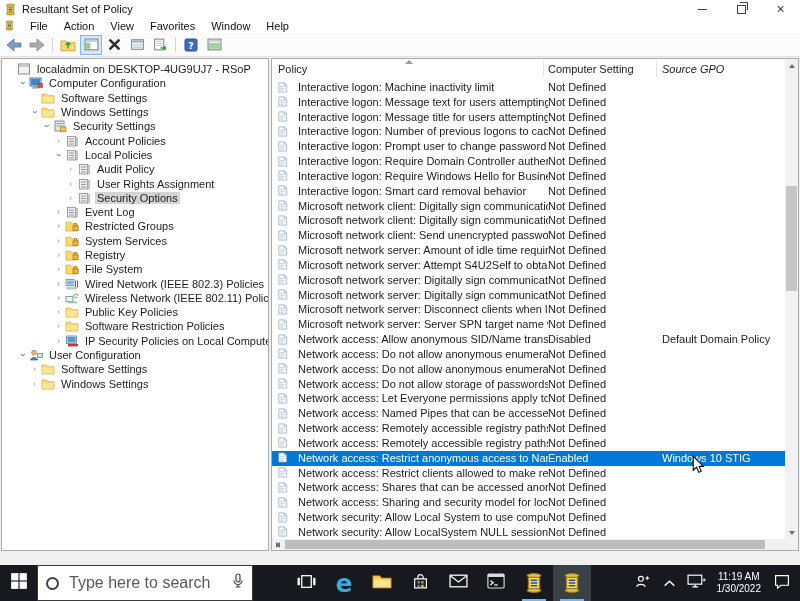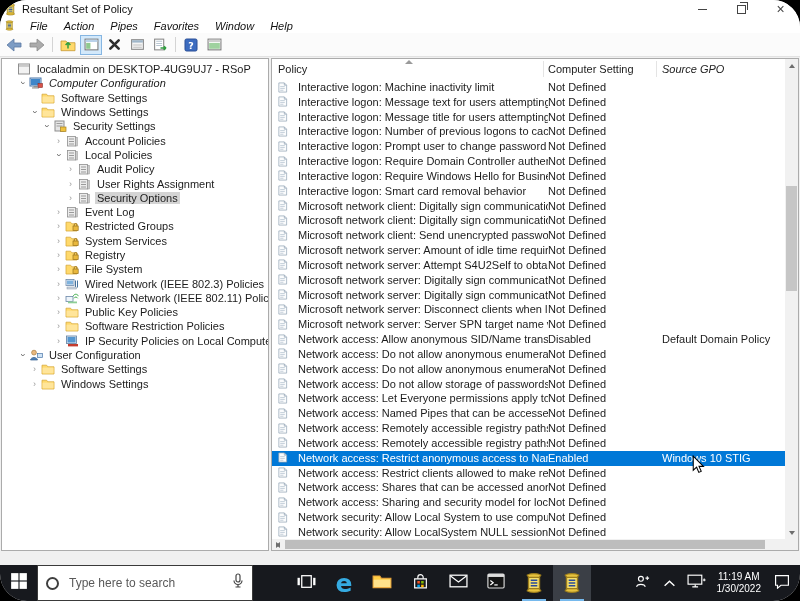--- a/index.html
+++ b/index.html
@@ -1,33 +1,33 @@
 <!DOCTYPE html>
 <html><head>
 <meta charset="utf-8">
 <style>
   html,body{margin:0;padding:0;background:#000;}
   .screen{position:relative;width:800px;height:601px;background:#f0f0f0;overflow:hidden;
-          font-family:"Liberation Sans",sans-serif;border-radius:27px;-webkit-font-smoothing:antialiased;}
+          font-family:"Liberation Sans",sans-serif;-webkit-font-smoothing:antialiased;}
   
   .titlebar{position:absolute;left:0;top:0;width:800px;height:18px;background:#fff;
             display:flex;align-items:center;padding-left:4px;box-sizing:border-box;}
   .title-ic{width:13px;height:13px;margin-right:5px;flex:none;}
   .title-ic svg,.menu-ic svg{display:block;width:100%;height:100%;}
   .title-text{font-size:11px;color:#111;}
   .win-btns{margin-left:auto;display:flex;height:100%;}
   .wbtn{width:39px;height:100%;display:flex;align-items:center;justify-content:center;color:#444;}
   .glyph-min{width:9px;height:1px;background:#444;}
   .glyph-restore{width:7px;height:7px;border:1px solid #444;position:relative;background:#fff;}
   .glyph-restore::before{content:"";position:absolute;left:2px;top:-4px;width:7px;height:7px;border:1px solid #444;border-bottom:none;border-left:none;}
   .glyph-close{font-size:14px;line-height:14px;color:#444;}
   .menubar{position:absolute;left:0;top:18px;width:800px;height:15px;background:#fff;
            display:flex;align-items:center;padding-left:4px;box-sizing:border-box;font-size:11px;color:#111;}
   .menu-ic{width:11px;height:11px;margin-right:7px;flex:none;}
-  .menuitem{padding:0 8px;font-style:italic;}
+  .menuitem{padding:0 8px;}
   .toolbar{position:absolute;left:0;top:33px;width:800px;height:24px;background:#fbfbfb;
            border-bottom:1px solid #e2e2e2;display:flex;align-items:center;padding-left:3px;box-sizing:border-box;gap:1px;}
   .tbtn{width:22px;height:20px;display:flex;align-items:center;justify-content:center;border:1px solid transparent;box-sizing:border-box;}
   .tbtn.active{background:#d3e9fb;border-color:#86b6e2;}
   .tbtn svg{display:block;}
   .tsep{width:1px;height:15px;background:#d4d4d4;margin:0 3px;flex:none;}
   
   .tree-pane{position:absolute;left:1px;top:58px;width:268px;height:493px;background:#fff;
              border:1px solid #ababab;box-sizing:border-box;overflow:hidden;}
   .treebody{padding-top:3px;}
@@ -64,21 +64,21 @@
   .hscroll{position:absolute;left:0;right:0;bottom:0;height:11px;background:#f1f1f1;}
   .hthumb{position:absolute;top:1px;height:9px;left:13px;right:33px;background:#bdbdbd;}
   .ha-left{left:0;top:0;height:11px;width:12px;}
   .ha-right{right:13px;top:0;height:11px;width:12px;}
   
   .taskbar{position:absolute;left:0;top:565px;width:800px;height:36px;background:#17191e;display:flex;align-items:stretch;}
   .start{width:37px;display:flex;align-items:center;justify-content:center;flex:none;}
   .searchbox{width:216px;background:#fff;border:1px solid #3a3a3a;box-sizing:border-box;
              display:flex;align-items:center;padding:0 8px;gap:8px;flex:none;}
   .cortana-ring{width:13px;height:13px;border:2px solid #3f3f3f;border-radius:50%;flex:none;box-sizing:border-box;}
-  .searchinput{border:none;outline:none;flex:1;font-size:12px;background:transparent;font-family:inherit;color:#222;min-width:0;}
+  .searchinput{border:none;outline:none;flex:1;font-size:16px;background:transparent;font-family:inherit;color:#222;min-width:0;}
   .searchinput::placeholder{color:#595959;opacity:1;}
   .tb-apps{display:flex;margin-left:34px;}
   .tapp{width:38px;display:flex;align-items:center;justify-content:center;position:relative;}
   .tapp.running::after{content:"";position:absolute;left:7px;right:7px;bottom:0;height:2px;background:#76b9ed;}
   .tapp.active{background:#3b3f46;}
   .edge-e{font-family:"DejaVu Sans",sans-serif;font-weight:bold;font-size:25px;line-height:25px;color:#35abe2;}
   .tb-right{margin-left:auto;display:flex;align-items:center;padding-right:5px;}
   .tray-btn{width:27px;height:36px;display:flex;align-items:center;justify-content:center;}
   .clock{color:#fff;font-size:10px;line-height:12.5px;text-align:center;padding:0 7px;}
   .cursor{position:absolute;left:692px;top:455px;width:13px;height:20px;pointer-events:none;}
@@ -115,21 +115,21 @@
     <span class="menu-ic">
         <svg viewBox="0 0 16 16" width="100%" height="100%">
           <path d="M4 3h8v10H4z" fill="#f7e06a" stroke="#9c7d1c" stroke-width="1"></path>
           <path d="M3 2.3c2-1.5 8-1.5 10 0l-1.3 1.6H4.3z" fill="#e7c33e" stroke="#9c7d1c" stroke-width=".8"></path>
           <path d="M3 13.7c2 1.5 8 1.5 10 0l-1.3-1.6H4.3z" fill="#e7c33e" stroke="#9c7d1c" stroke-width=".8"></path>
           <path d="M5.6 6h4.8M5.6 8h4.8M5.6 10h4.8" stroke="#2b4c9b" stroke-width="1.1"></path>
         </svg>
       </span>
   <span class="menuitem">File</span>
       <span class="menuitem">Action</span>
-      <span class="menuitem">Pipes</span>
+      <span class="menuitem">View</span>
       <span class="menuitem">Favorites</span>
       <span class="menuitem">Window</span>
       <span class="menuitem">Help</span>
     </div>
 
   <div class="toolbar" id="toolbar">
       <div class="tbtn">
         <span>
           <svg width="16" height="14" viewBox="0 0 16 14">
             <path d="M8 1v4h7v4H8v4L1 7z" fill="#7d9cc4" stroke="#5c7aa3" stroke-width=".8"></path>
@@ -211,21 +211,21 @@
         <div class="titem" style="padding-left: 3px;">
           <span class="chev"></span>
           <span class="ti">
             <svg viewBox="0 0 14 12">
               <rect x="1.5" y="1" width="11" height="10" fill="#f2f2f2" stroke="#8f8f8f"></rect>
               <rect x="2" y="1.5" width="10" height="2.4" fill="#c9c9c9"></rect>
             </svg>
           </span>
           <span class="tlabel">localadmin on DESKTOP-4UG9UJ7 - RSoP</span>
         </div>
-        <div class="titem" style="padding-left: 15px; font-style: italic;">
+        <div class="titem" style="padding-left: 15px;">
           <span class="chev open">›</span>
           <span class="ti">
             <svg viewBox="0 0 14 12">
               <rect x="1" y="1" width="11" height="8" fill="#cfe3f5" stroke="#4c77a8"></rect>
               <rect x="2" y="2" width="9" height="6" fill="#3f86c9"></rect>
               <rect x="4.5" y="9" width="4" height="1.4" fill="#8f8f8f"></rect>
               <rect x="3" y="10.4" width="7" height="1.1" fill="#8f8f8f"></rect>
               <rect x="9" y="6.5" width="4.5" height="4" fill="#d8534a" stroke="#8e2f28" stroke-width=".6"></rect>
             </svg>
           </span>

